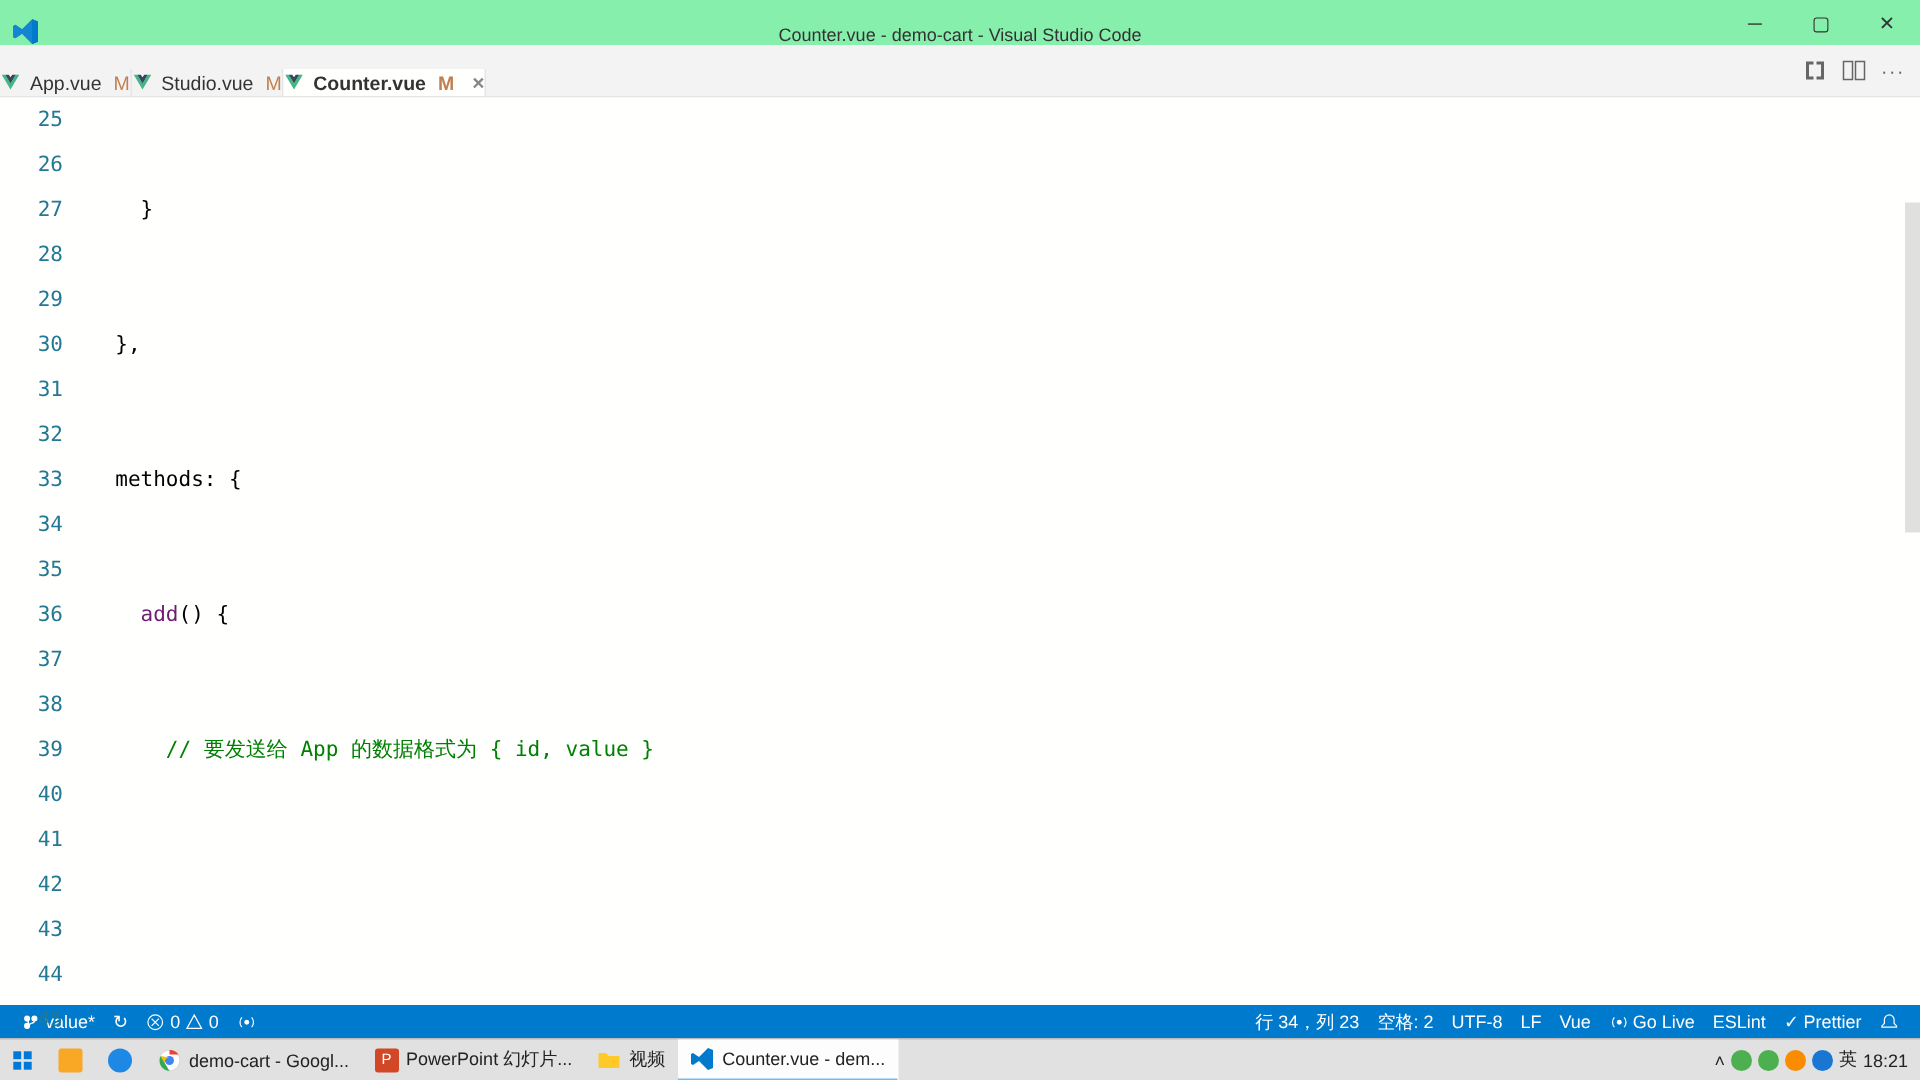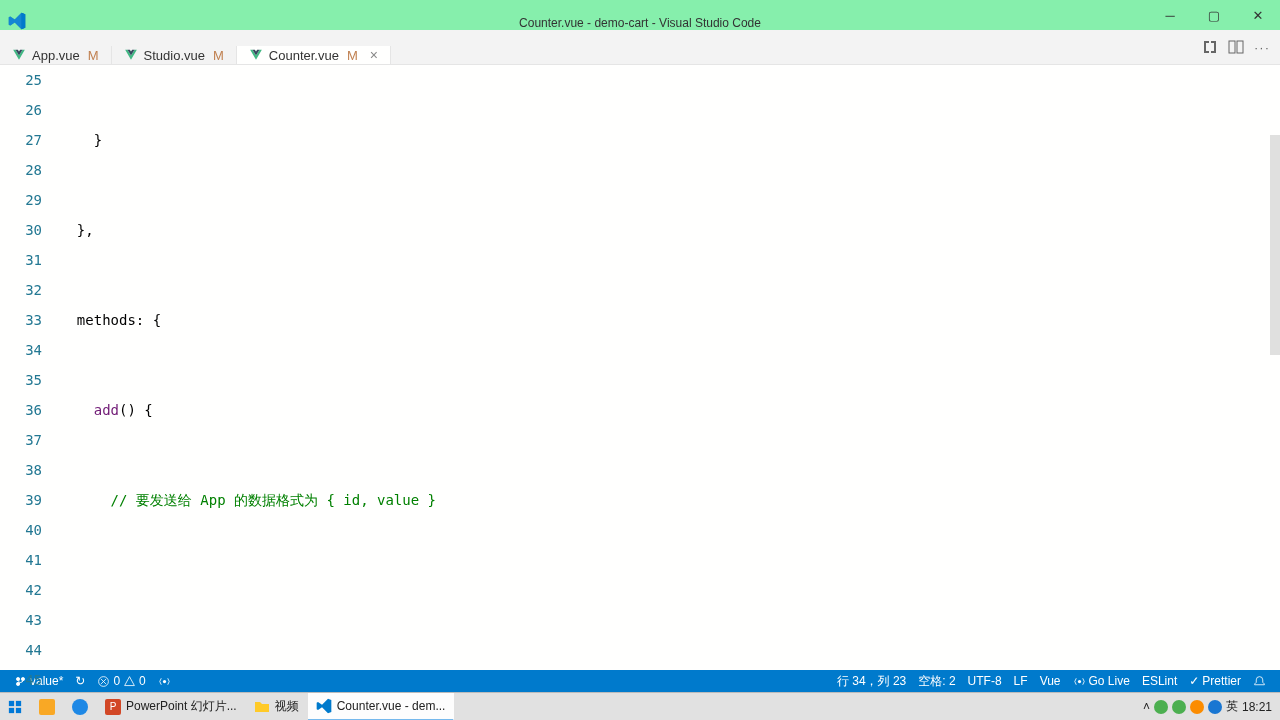--- a/index.html
+++ b/index.html
@@ -5,22 +5,22 @@
 * { margin: 0; padding: 0; box-sizing: border-box; }
 body { font-family: "Segoe UI", sans-serif; font-size: 13px; background: #fffffe; overflow: hidden; width: 1280px; height: 720px; }
 
 .titlebar { height: 30px; background: #86efac; display: flex; align-items: flex-end; position: relative; }
 .titlebar .logo { width: 18px; height: 18px; margin-left: 8px; }
 .titlebar .title { position: absolute; left: 50%; transform: translateX(-50%); color: #333; font-size: 12px; }
 .titlebar .controls { position: absolute; right: 0; display: flex; }
 .titlebar .controls div { width: 44px; height: 30px; display: flex; align-items: center; justify-content: center; color: #333; cursor: pointer; }
 
 .tabbar { height: 35px; background: #f3f3f3; display: flex; align-items: stretch; border-bottom: 1px solid #e5e5e5; }
-.tab { display: flex; align-items: center; padding: 0 12px; gap: 6px; font-size: 13px; color: #333; cursor: pointer; border-right: 1px solid #e5e5e5; margin-top: 16px; }
-.tab.active { background: #fffffe; }
+.tab { display: flex; align-items: center; padding: 0 0; gap: 6px; font-size: 13px; color: #333; cursor: pointer; border-right: 1px solid #e5e5e5; margin-top: 16px; }
+.tab.active { background: #fffffe; font-weight: bold; }
 .tab .vue-icon { width: 14px; height: 14px; }
 .tab .mod { color: #c08050; margin-left: 2px; }
 .tab .close { margin-left: 6px; color: #888; font-size: 14px; }
 .tabbar-right { margin-left: auto; display: flex; align-items: center; gap: 10px; padding-right: 10px; color: #666; }
 .tabbar-right svg { width: 16px; height: 16px; }
 
 .editor { display: flex; height: calc(100% - 30px - 35px - 22px - 28px); background: #fffffe; font-family: Consolas, monospace; font-size: 14px; position: relative; }
 .gutter { width: 60px; text-align: right; padding-right: 18px; color: #237893; user-select: none; line-height: 30px; }
 .code { flex: 1; line-height: 30px; white-space: pre; position: relative; }
 .code .line { height: 30px; }
@@ -206,20 +206,30 @@
         <rect x="9" y="9" width="6" height="6" fill="#0078d7"></rect>
       </svg>
     </div>
   <div class="tbtn">
       <div style="width:16px;height:16px;background:#f9a825;border-radius:2px"></div>
     </div>
   <div class="tbtn">
       <div style="width:16px;height:16px;background:#1e88e5;border-radius:50%"></div>
     </div>
   <div class="tbtn">
+      <svg width="16" height="16" viewBox="0 0 16 16">
+        <circle cx="8" cy="8" r="7" fill="#fff" stroke="#ddd"></circle>
+        <circle cx="8" cy="8" r="3" fill="#4285f4"></circle>
+        <path d="M8 1a7 7 0 016 3H8" fill="#ea4335"></path>
+        <path d="M2 5l3 5a3 3 0 013-4" fill="#fbbc05"></path>
+        <path d="M8 15a7 7 0 01-6-10l3 5" fill="#34a853"></path>
+      </svg>
+      <span>demo-cart - Googl...</span>
+    </div>
+  <div class="tbtn">
       <div style="width:16px;height:16px;background:#d24726;border-radius:2px;color:#fff;font-size:10px;text-align:center;line-height:16px">P</div>
       <span>PowerPoint 幻灯片...</span>
     </div>
   <div class="tbtn">
       <svg width="16" height="16" viewBox="0 0 16 16">
         <path fill="#ffca28" d="M1 3h5l2 2h7v8H1z"></path>
       </svg>
       <span>视频</span>
     </div>
   <div class="tbtn active">

